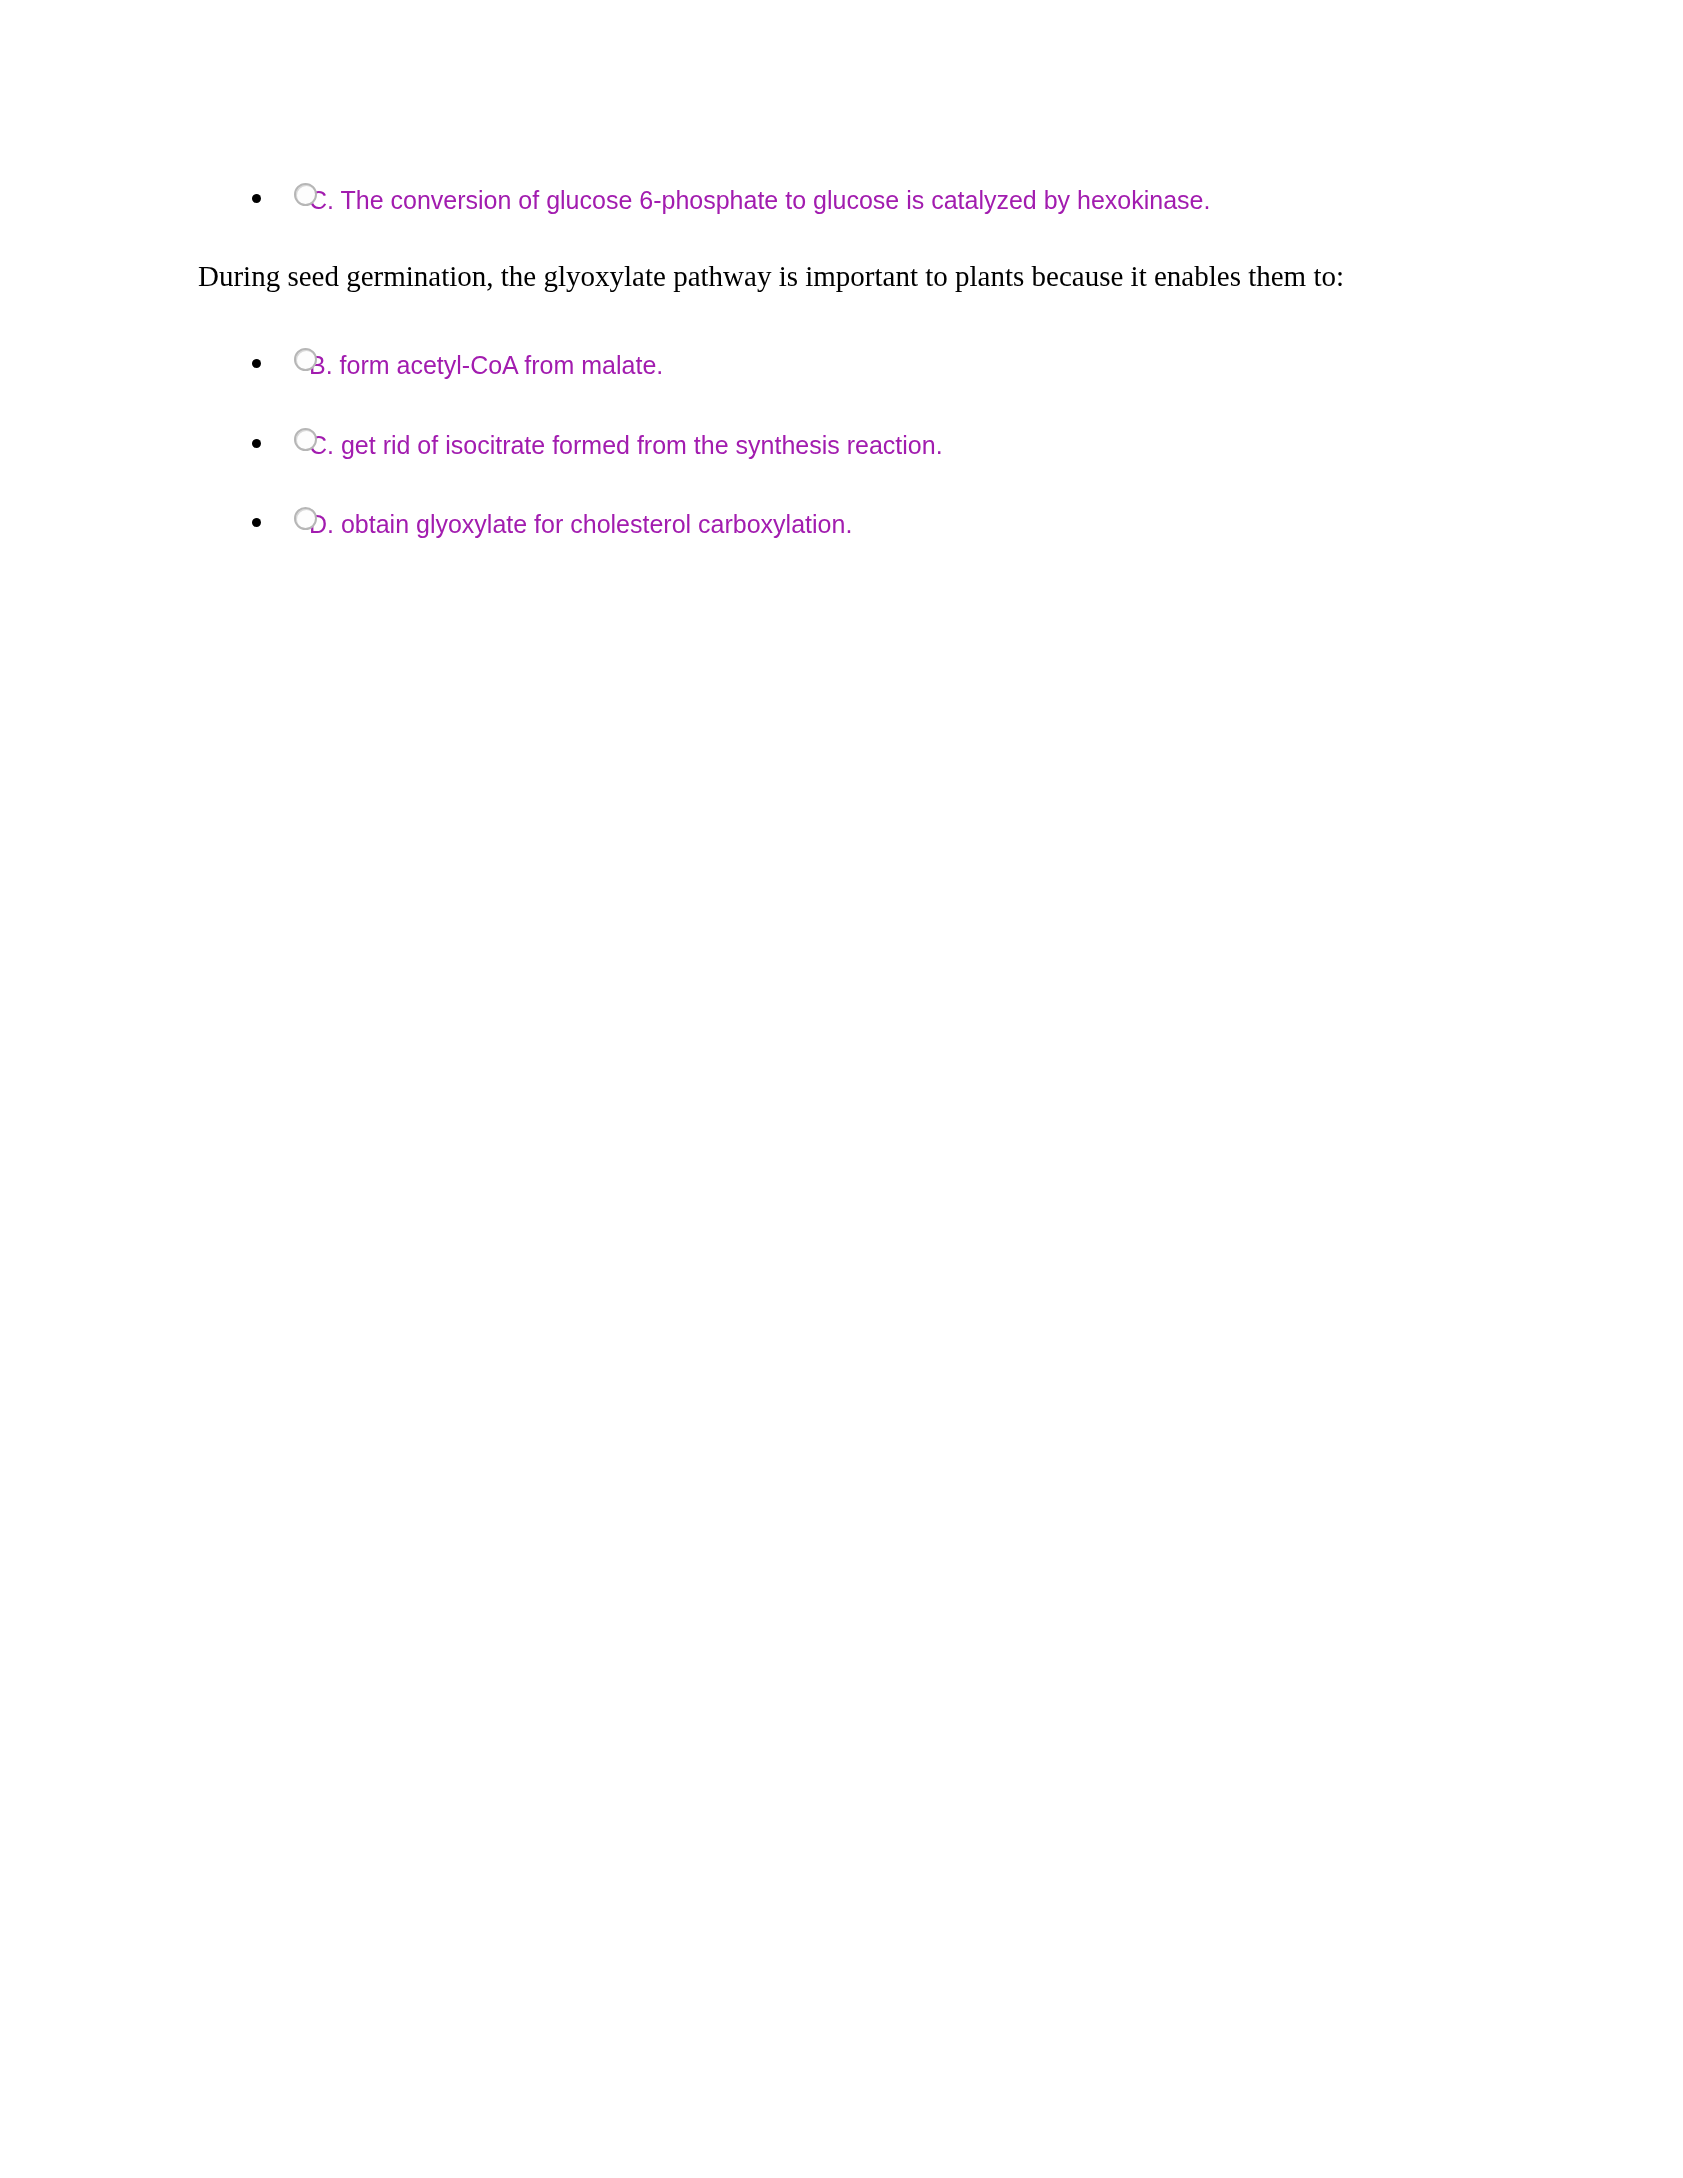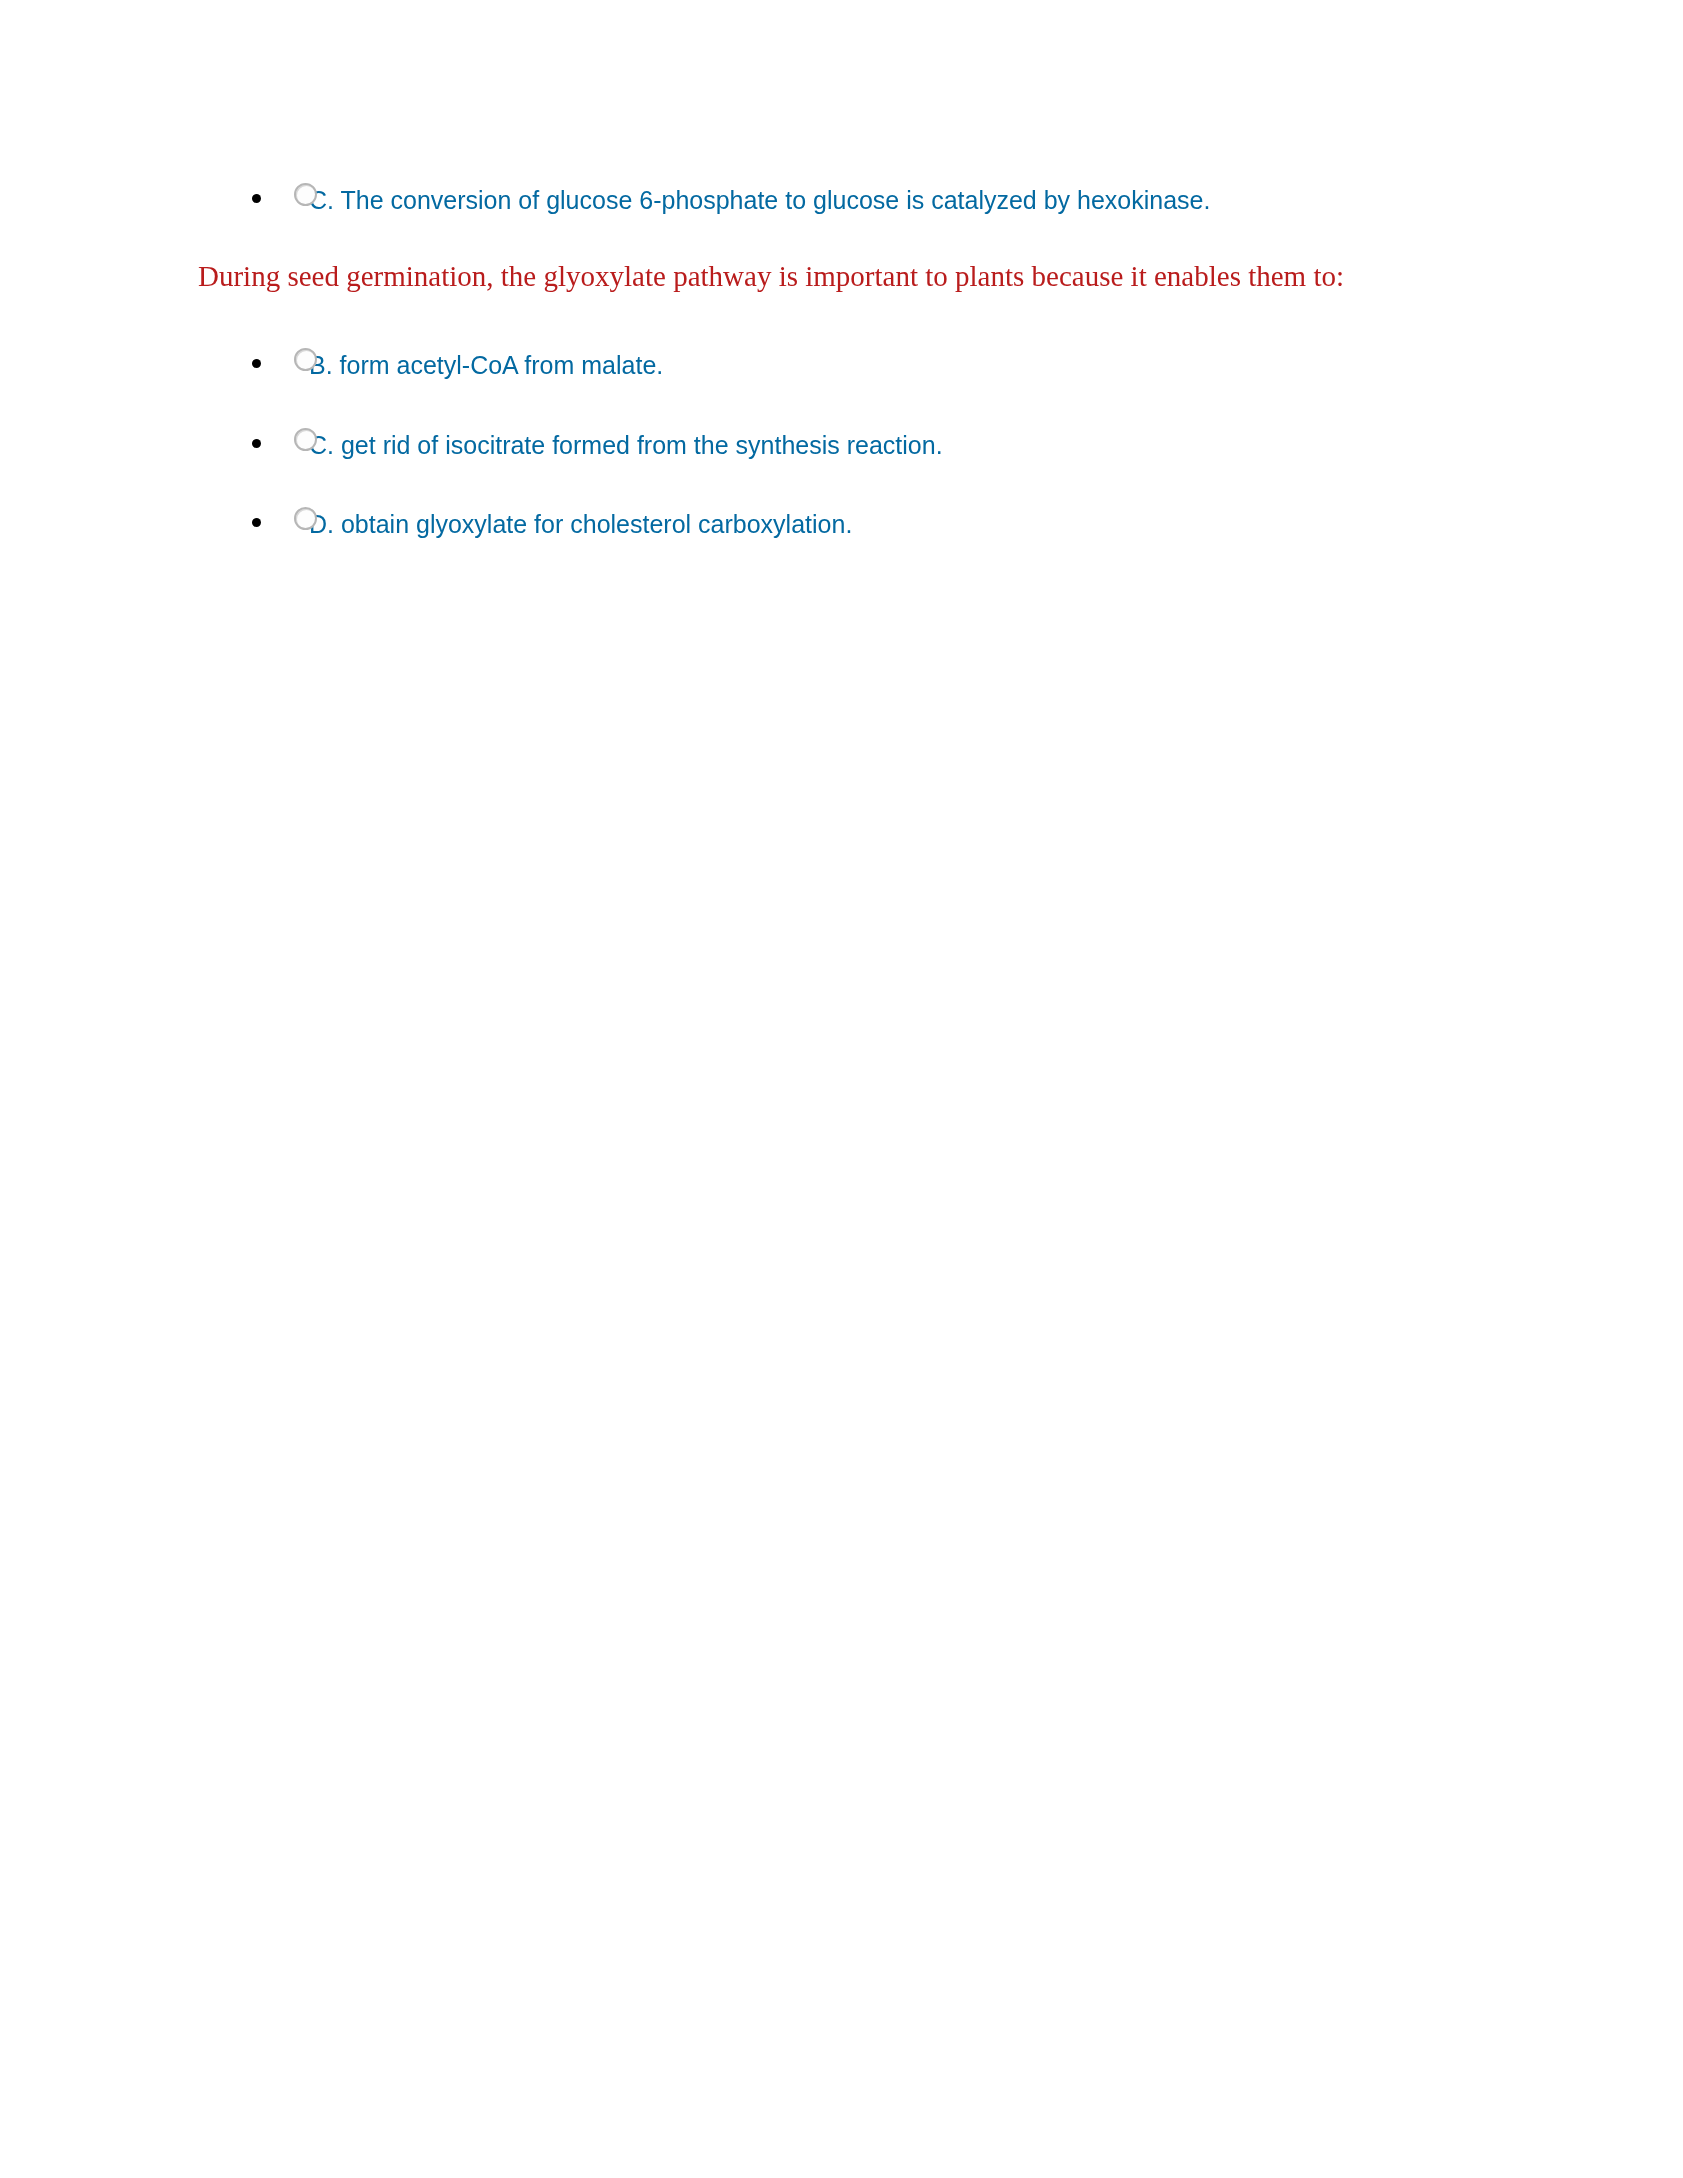--- a/index.html
+++ b/index.html
@@ -28,40 +28,40 @@
     left: 198px;
     top: 183px;
     width: 1277px;
   }
 
   
   .stem {
     font-family: "Liberation Serif", serif;
     font-size: 29px;
     line-height: 1.33;
-    color: #b91c1c;
+    color: #000000;
     margin: 0;
     padding: 0;
     width: 1262px;
   }
 
   
   ul.options {
     list-style: none;
     margin: 0;
     padding: 0;
   }
   li.option {
     position: relative;
     padding-left: 111px;
     margin: 0 0 44px 0;
     font-family: "Liberation Sans", sans-serif;
     font-size: 25px;
     line-height: 1.42;
-    color: #0369a1;
+    color: #a21caf;
   }
   li.option:last-child {
     margin-bottom: 0;
   }
   
   li.option .bullet {
     position: absolute;
     left: 54px;
     top: 11px;
     width: 9px;

